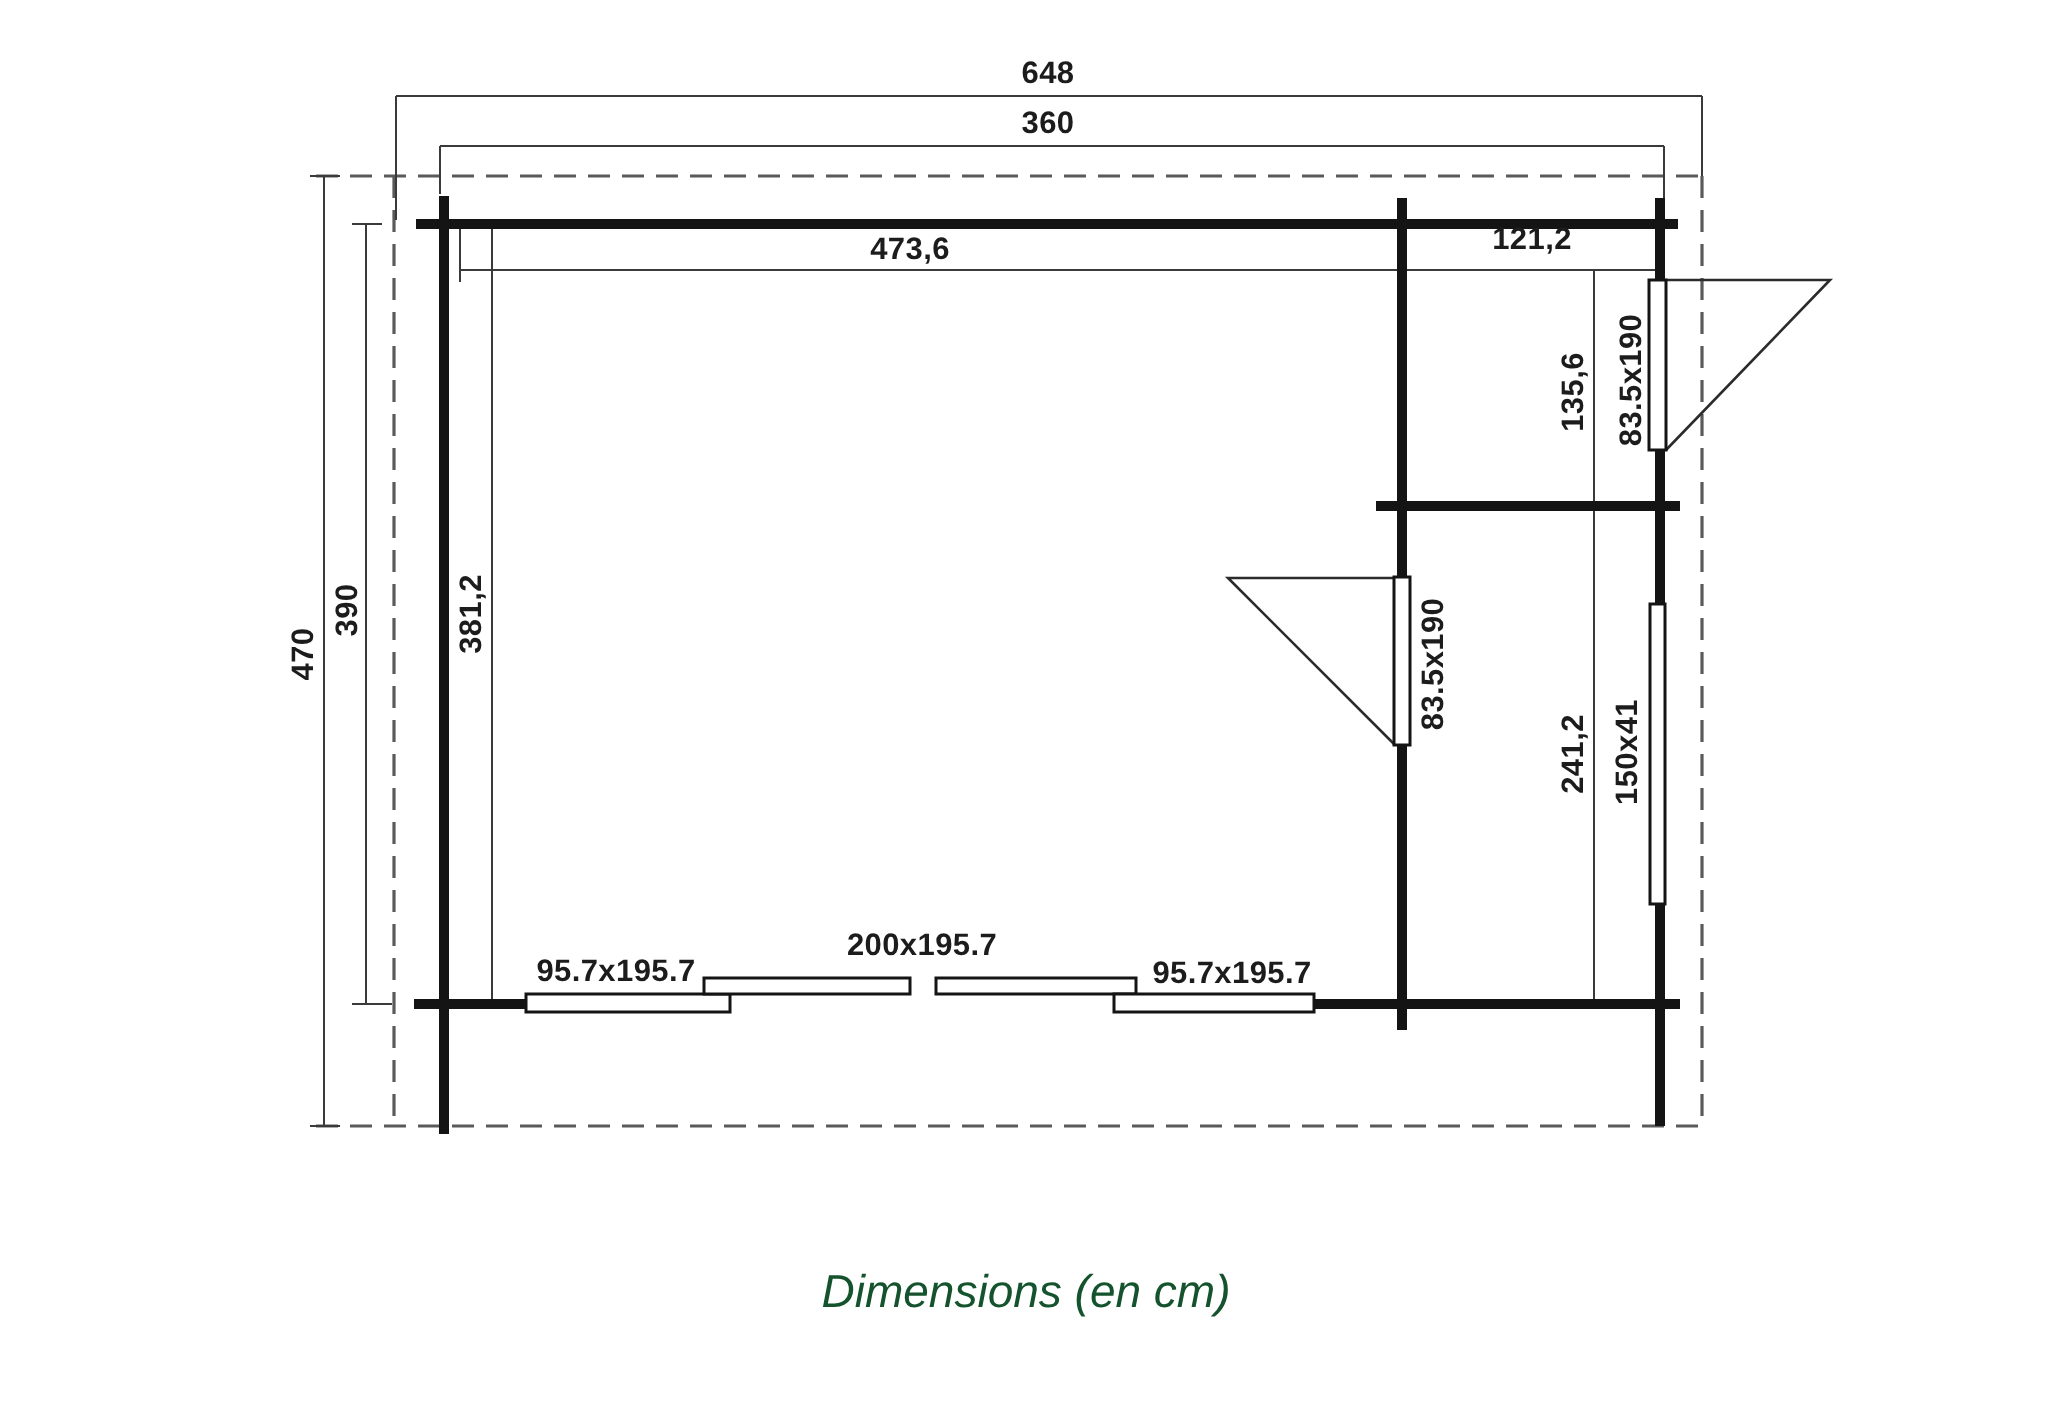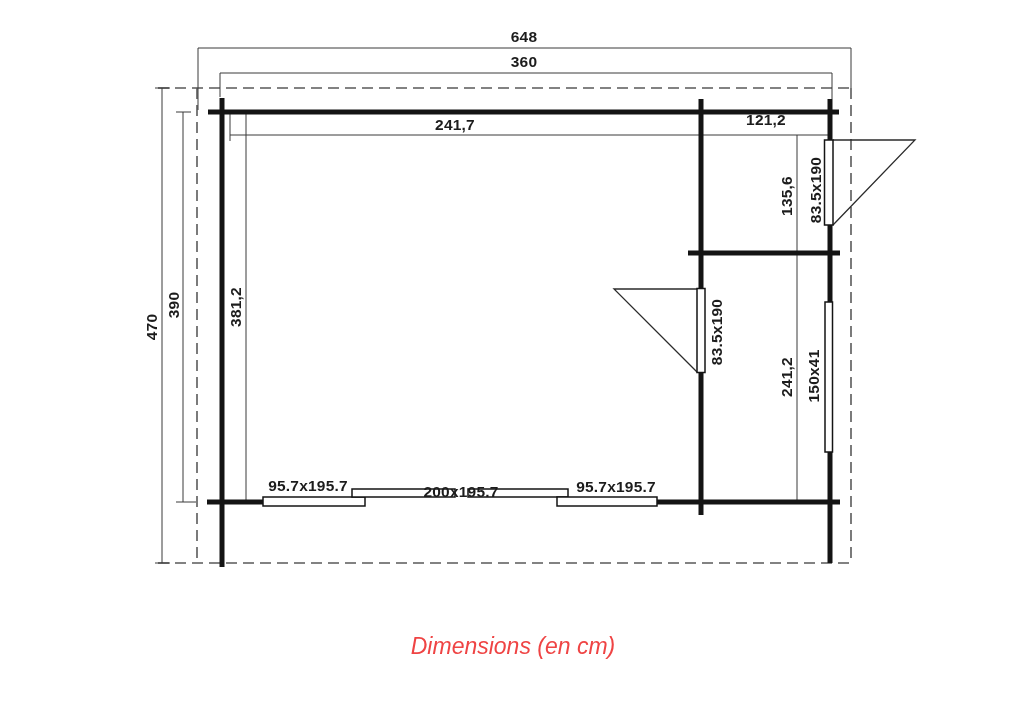--- a/index.html
+++ b/index.html
@@ -20,21 +20,21 @@
   .leaf-rect{fill:#ffffff;stroke:var(--wall);stroke-width:1.5;}
   .swing{stroke:#2b2b2b;stroke-width:1.3;fill:none;}
   .lbl{
     position:absolute;transform:translate(-50%,-50%);
     font-weight:700;font-size:15.5px;color:#1c1c1c;white-space:nowrap;
     letter-spacing:0.2px;line-height:1;
   }
   .lbl.rot{transform:translate(-50%,-50%) rotate(-90deg);}
   .caption{
     position:absolute;transform:translate(-50%,-50%);
-    font-style:italic;font-weight:400;font-size:23px;color:#ef4444;white-space:nowrap;
+    font-style:italic;font-weight:400;font-size:23px;color:#14532d;white-space:nowrap;
   }
   
   .logo{position:absolute;left:0;top:645px;width:160px;height:58px;}
 </style>
 </head>
 <body>
 
 <div class="page">
 
   <svg class="plan-svg" width="1024" height="705" viewBox="0 0 1024 705">
@@ -96,34 +96,34 @@
       <rect class="leaf-rect" x="825" y="302" width="7.5" height="150"></rect>
       <rect class="leaf-rect" x="263" y="497" width="102" height="9"></rect>
       <rect class="leaf-rect" x="352" y="489" width="103" height="8"></rect>
       <rect class="leaf-rect" x="468" y="489" width="100" height="8"></rect>
       <rect class="leaf-rect" x="557" y="497" width="100" height="9"></rect>
     </g>
   </svg>
 
   <div class="lbl" style="left:524px;top:37px;">648</div>
   <div class="lbl" style="left:524px;top:62px;">360</div>
-  <div class="lbl" style="left:455px;top:125px;">241,7</div>
+  <div class="lbl" style="left:455px;top:125px;">473,6</div>
   <div class="lbl" style="left:766px;top:120px;">121,2</div>
 
   <div class="lbl rot" style="left:152px;top:327px;">470</div>
   <div class="lbl rot" style="left:174px;top:305px;">390</div>
   <div class="lbl rot" style="left:236px;top:307px;">381,2</div>
   <div class="lbl rot" style="left:787px;top:196px;">135,6</div>
   <div class="lbl rot" style="left:816px;top:190px;">83.5x190</div>
   <div class="lbl rot" style="left:717px;top:332px;">83.5x190</div>
   <div class="lbl rot" style="left:787px;top:377px;">241,2</div>
   <div class="lbl rot" style="left:814px;top:376px;">150x41</div>
 
   <div class="lbl" style="left:308px;top:486px;">95.7x195.7</div>
-  <div class="lbl" style="left:461px;top:492px;">200x195.7</div>
+  <div class="lbl" style="left:461px;top:473px;">200x195.7</div>
   <div class="lbl" style="left:616px;top:487px;">95.7x195.7</div>
 
   <div class="caption" style="left:513px;top:646px;">Dimensions (en cm)</div>
 
   <div class="logo">
     
     
     
     
     

